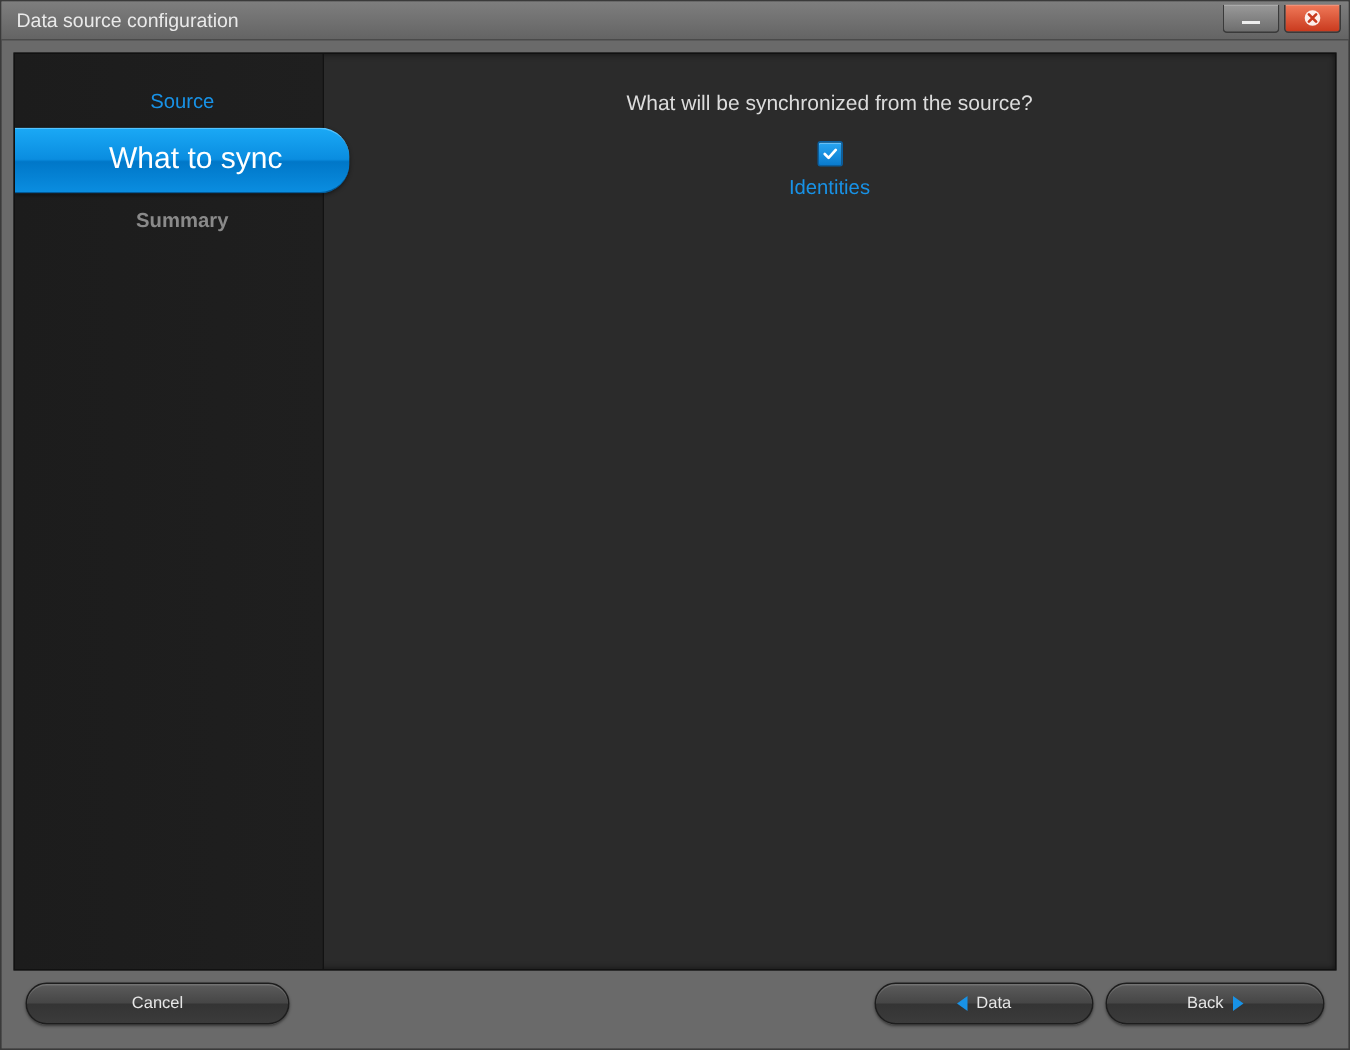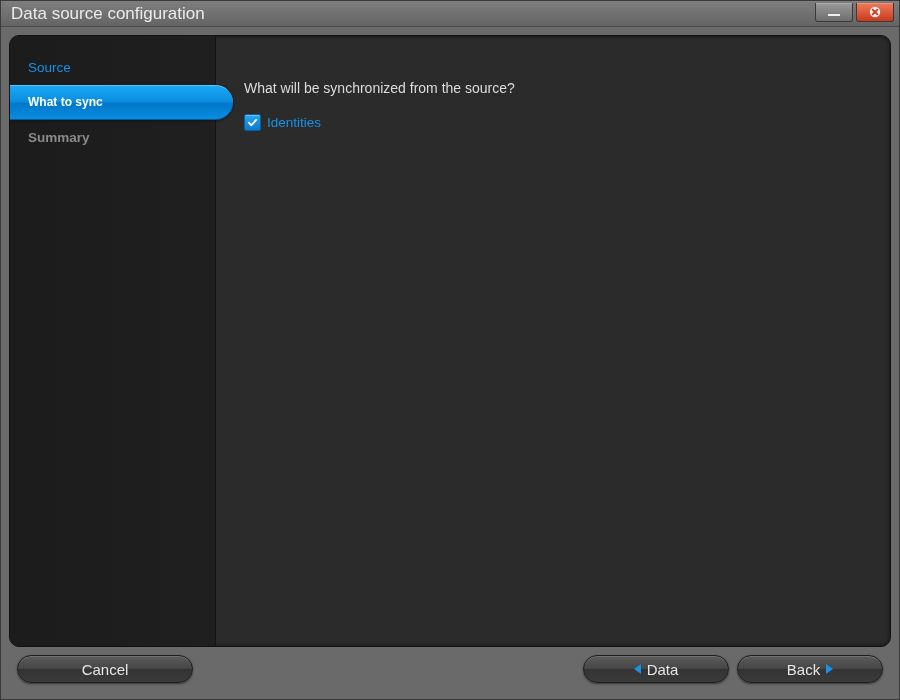--- a/index.html
+++ b/index.html
@@ -23,21 +23,21 @@
     flex-direction: column;
   }
   
   .titlebar {
     height: 25px;
     background: linear-gradient(to bottom, #7e7e7e, #646464);
     border-bottom: 1px solid #4a4a4a;
     display: flex;
     align-items: center;
     color: #eaeaea;
-    font-size: 17px;
+    font-size: 13px;
   }
   .titlebar .title {
     padding-left: 10px;
     flex: 1;
   }
   .winbtn {
     width: 36px;
     height: 18px;
     margin-top: -3px;
     margin-right: 3px;
@@ -71,23 +71,24 @@
     flex: 1;
     padding: 8px;
     display: flex;
     flex-direction: column;
   }
   .body {
     flex: 1;
     display: flex;
     background: #2b2b2b;
     border: 1px solid #111;
-    border-radius: 10px;
+    border-radius: 0;
     box-shadow: inset 0 0 4px rgba(0,0,0,0.6);
     overflow: hidden;
+    text-align: center;
   }
   
   .sidebar {
     width: 205px;
     background: linear-gradient(to right, #1c1c1c, #1f1f1f);
     border-right: 1px solid #121212;
     padding-top: 14px;
   }
   .nav-item {
     color: #1892e6;
@@ -95,46 +96,46 @@
     padding: 10px 0 10px 18px;
     cursor: pointer;
   }
   .nav-item.muted {
     color: #8a8a8a;
     font-weight: bold;
   }
   .nav-item.active {
     position: relative;
     color: #fff;
-    font-weight: 700;
-    font-size: 12px;
+    font-weight: 400;
+    font-size: 20px;
     padding: 9px 0 10px 18px;
     background: linear-gradient(to bottom, #1aa8f5 0%, #0a8de0 48%, #0077c8 52%, #0a8de0 100%);
     border-top: 1px solid #54c3ff;
     border-bottom: 1px solid #035a97;
     border-radius: 0 20px 20px 0;
     margin-right: -18px;
     box-shadow: 0 1px 3px rgba(0,0,0,0.45);
   }
   
   .content {
     flex: 1;
     padding: 24px 28px;
     color: #d9d9d9;
-    margin-top: 20px;
   }
   .heading {
     color: #dcdcdc;
     font-size: 14px;
     margin-bottom: 18px;
   }
   .check-row {
     display: flex;
     align-items: center;
     gap: 6px;
+    flex-direction: column;
   }
   .checkbox {
     width: 15px;
     height: 15px;
     background: linear-gradient(to bottom, #29a6f2, #0a7bce);
     border: 1px solid #0a5e9e;
     border-radius: 2px;
     display: flex;
     align-items: center;
     justify-content: center;
@@ -158,21 +159,21 @@
   .footer .spacer { flex: 1; }
   .btn {
     min-width: 96px;
     height: 26px;
     margin: 0 4px;
     padding: 0 24px;
     border: 1px solid #1d1d1d;
     border-radius: 14px;
     background: linear-gradient(to bottom, #5c5c5c 0%, #464646 48%, #343434 52%, #3b3b3b 100%);
     color: #e6e6e6;
-    font-size: 15px;
+    font-size: 11px;
     display: flex;
     align-items: center;
     justify-content: center;
     gap: 6px;
     box-shadow: inset 0 1px 0 rgba(255,255,255,0.14), 0 1px 2px rgba(0,0,0,0.5);
     cursor: pointer;
   }
   .btn.wide { min-width: 126px; }
   .chev {
     width: 0; height: 0;

